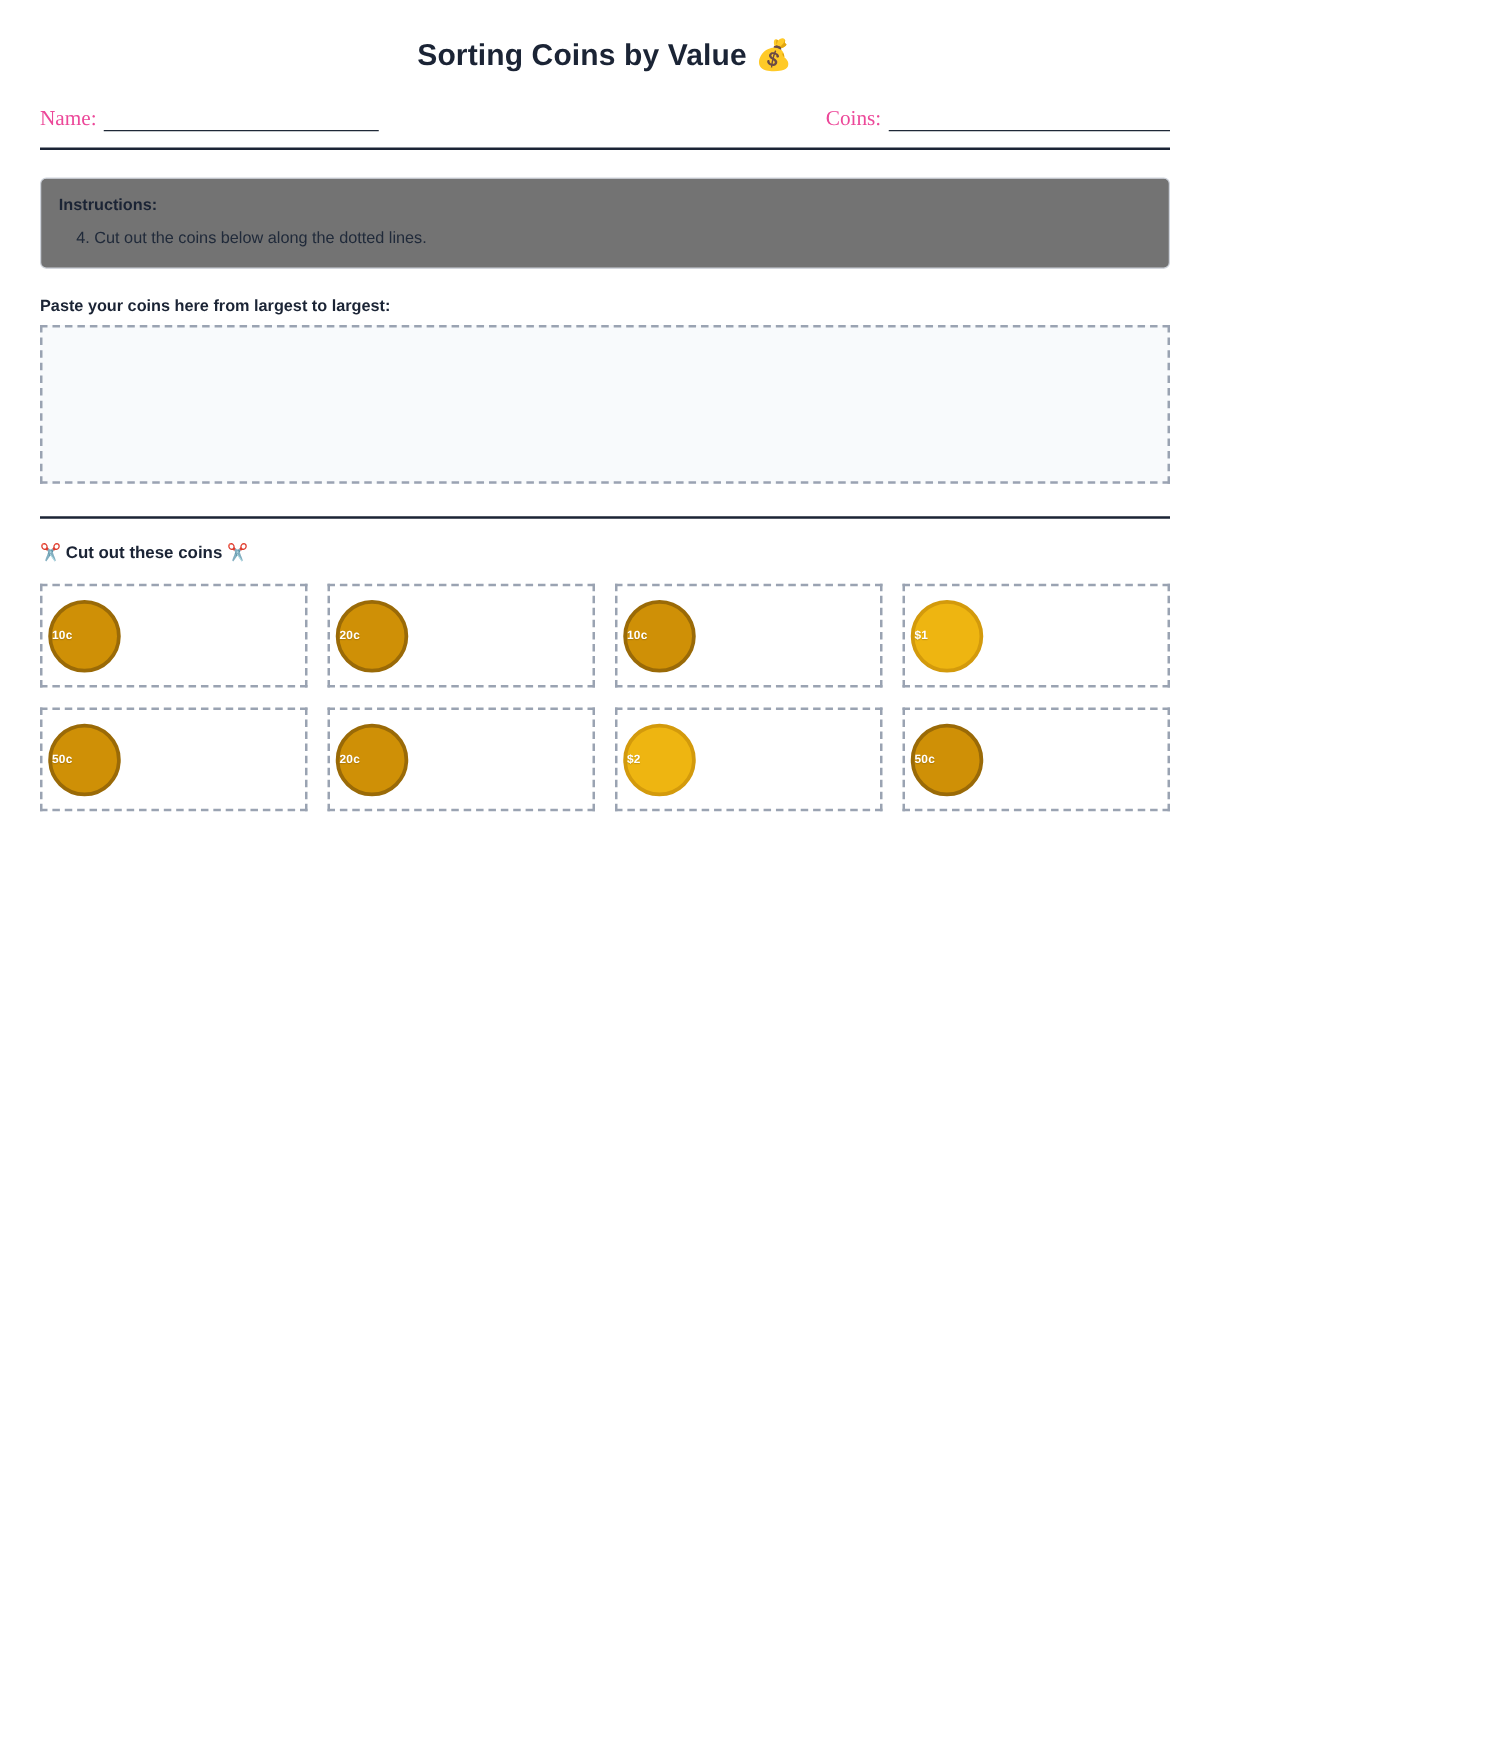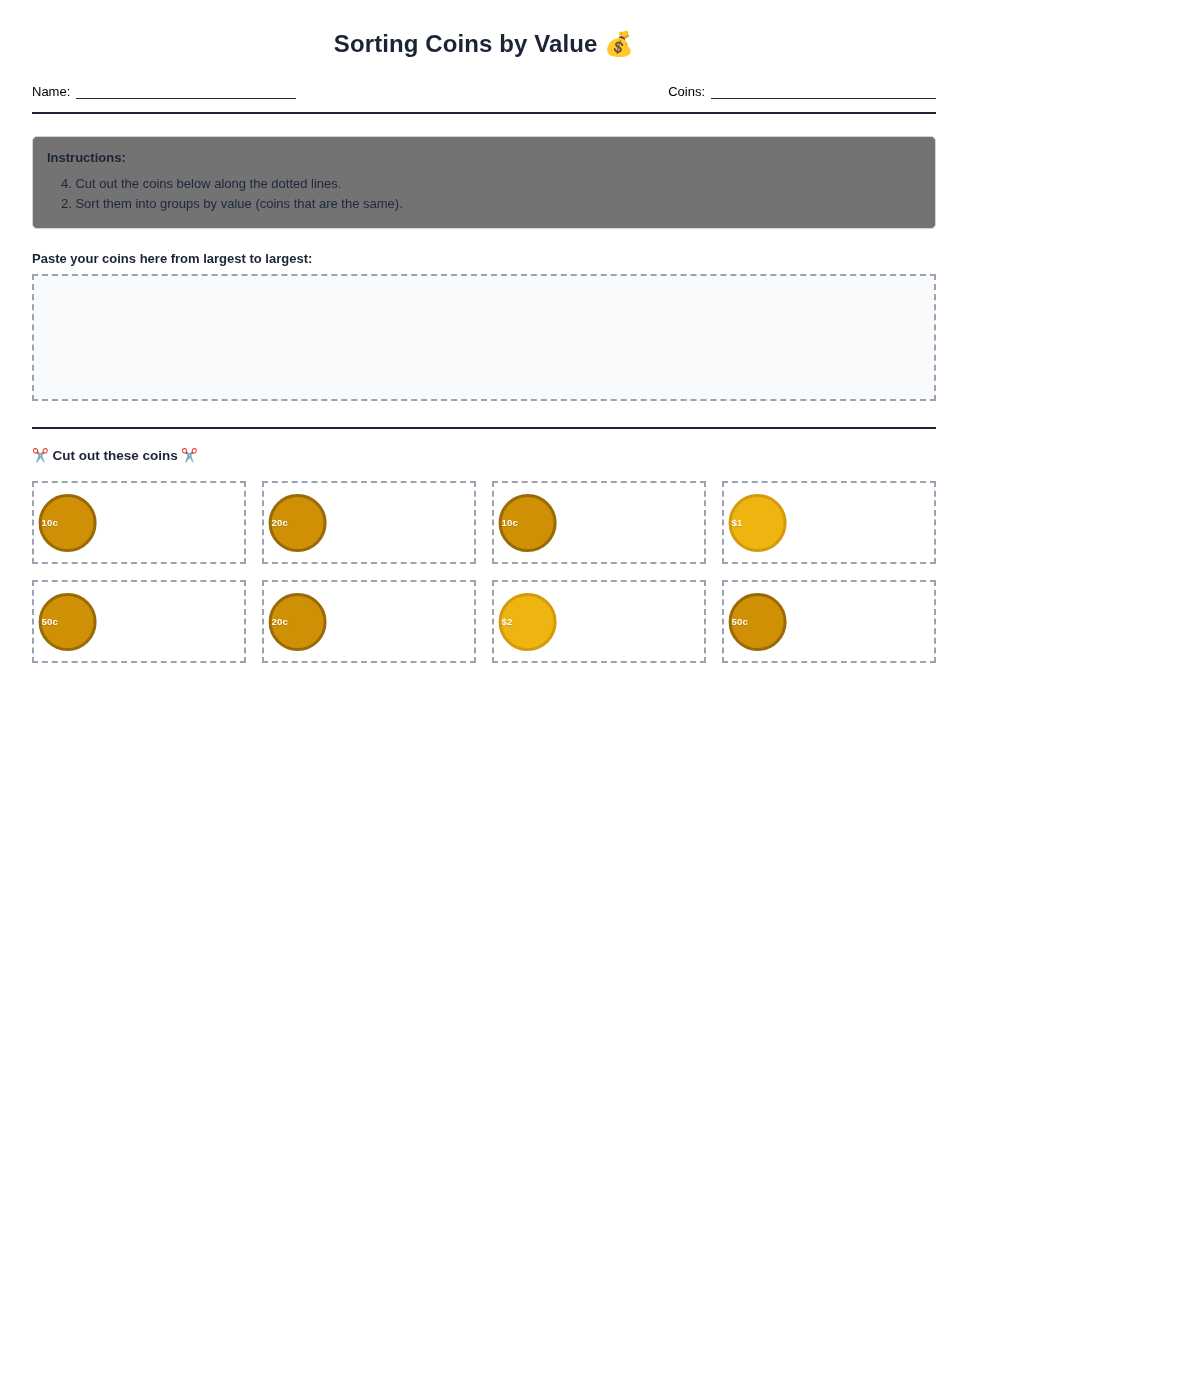--- a/index.html
+++ b/index.html
@@ -35,22 +35,23 @@
     margin-top: 26px;
     font-size: 13.5px;
     color: #1f2937;
   }
   .field {
     display: flex;
     align-items: flex-end;
     white-space: nowrap;
   }
   .field-label {
-    font-size: 13px;
-    color: #000000;
+    font-size: 17px;
+    color: #ec4899;
+    font-family: Liberation Serif, serif;
   }
   .field-line {
     display: inline-block;
     border-bottom: 1px solid #1f2937;
     height: 13px;
     margin-left: 6px;
   }
   .field-line.name { width: 220px; }
   .field-line.date { width: 225px; }
 
@@ -169,21 +170,20 @@
       <span class="field-label">Coins:</span>
       <span class="field-line date"></span>
     </div>
   </div>
 
   <hr class="hr-strong">
 
   <div class="instructions">
     <div class="instructions-title">Instructions:</div>
     <div class="instruction-line">4. Cut out the coins below along the dotted lines.</div>
-    <div class="instruction-line">2. Sort them into groups by value (coins that are the same).</div>
   </div>
 
   <div class="paste-label">Paste your coins here from largest to largest:</div>
   <div class="paste-area"></div>
 
   <hr class="hr-strong cut-divider">
 
   <div class="cut-heading">✂️ Cut out these coins ✂️</div>
 
   <div class="coin-grid">

